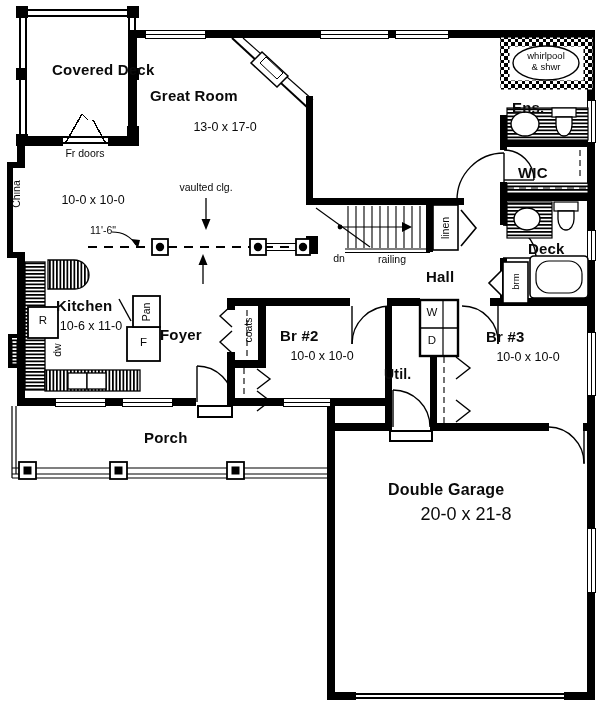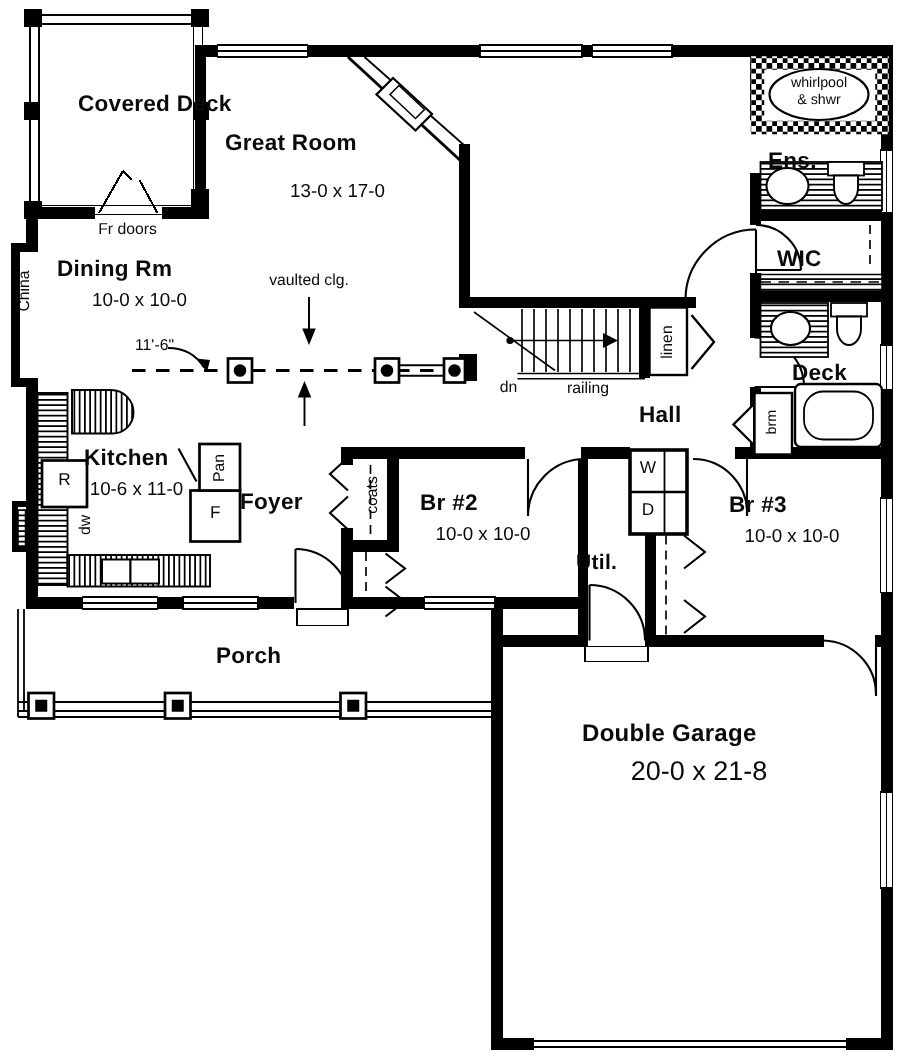--- a/index.html
+++ b/index.html
@@ -327,21 +327,20 @@
 
 
 <div class="lbl room" style="left:512px;top:99px;width:70px;">Ens.</div>
 
 <div class="lbl room" style="left:518px;top:164px;width:60px;">WIC</div>
 
 <div class="lbl room" style="left:528px;top:240px;width:62px;">Deck</div>
 
 <div class="lbl room" style="left:426px;top:268px;width:60px;">Hall</div>
 
-<div class="lbl room" style="left:38px;top:171px;width:110px;">Dining Rm</div>
 <div class="lbl dims" style="left:38px;top:193px;width:110px;">10-0 x 10-0</div>
 
 <div class="lbl room" style="left:56px;top:297px;width:74px;">Kitchen</div>
 <div class="lbl dims" style="left:46px;top:319px;width:90px;">10-6 x 11-0</div>
 
 <div class="lbl room" style="left:160px;top:326px;width:66px;">Foyer</div>
 
 <div class="lbl room" style="left:280px;top:327px;width:84px;">Br #2</div>
 <div class="lbl dims" style="left:278px;top:349px;width:88px;">10-0 x 10-0</div>
 

